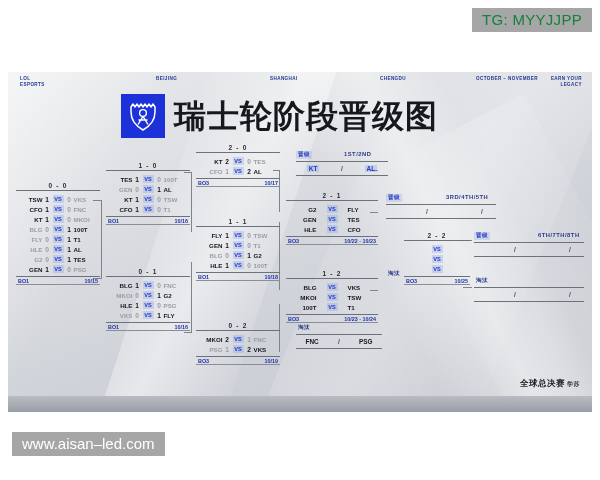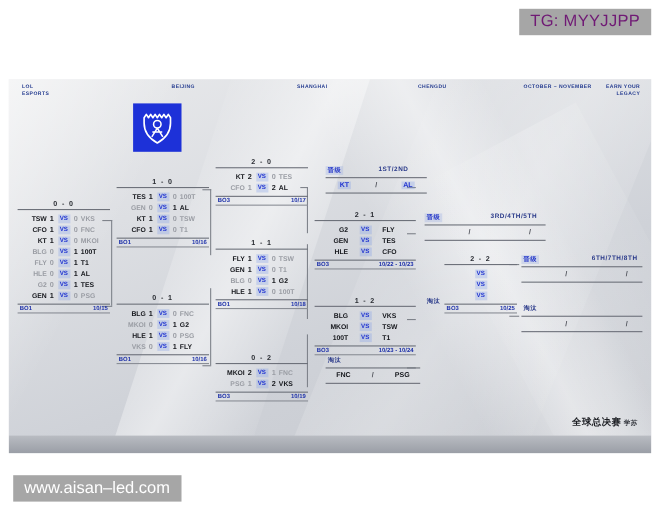--- a/index.html
+++ b/index.html
@@ -7,21 +7,21 @@
     width:600px;height:480px;
     background:#ffffff;
     font-family:"Liberation Sans","DejaVu Sans",sans-serif;
     overflow:hidden;position:relative;
   }
 
   
   .wm-tg{
     position:absolute;right:8px;top:8px;
     background:rgba(150,150,150,.85);
-    color:#701a75;font-size:15px;letter-spacing:.3px;
+    color:#15803d;font-size:15px;letter-spacing:.3px;
     padding:4px 10px 5px;line-height:1;
   }
   .wm-url{
     position:absolute;left:12px;bottom:24px;
     background:rgba(150,150,150,.85);
     color:#fff;font-size:15px;
     padding:4px 10px 5px;line-height:1;
   }
 
   
@@ -151,20 +151,21 @@
 
   <div class="title-row">
     <div class="worlds-logo">
       <svg width="34" height="34" viewBox="0 0 34 34" aria-hidden="true">
         <path d="M5 8 L7 5 L9 8 L11 5 L13 8 L15 5 L17 8 L19 5 L21 8 L23 5 L25 8 L27 5 L29 8
                  L29 13 C29 21 24 27 17 31 C10 27 5 21 5 13 Z" fill="none" stroke="#ffffff" stroke-width="1.5" stroke-linejoin="round"></path>
         <circle cx="17" cy="14" r="3.4" fill="none" stroke="#ffffff" stroke-width="1.4"></circle>
         <path d="M17 17.4 L12 25.5 M17 17.4 L22 25.5 M12.5 21 L21.5 21" fill="none" stroke="#ffffff" stroke-width="1.4"></path>
       </svg>
     </div>
+    <div class="title-txt">瑞士轮阶段晋级图</div>
   </div>
 
   <div class="cn cnv" style="left:93px;top:128px;height:78px;"></div>
   <div class="cn cnh" style="left:85px;top:128px;width:9px;"></div>
   <div class="cn cnh" style="left:85px;top:206px;width:9px;"></div>
 
   <div class="cn cnv" style="left:183px;top:100px;height:60px;"></div>
   <div class="cn cnh" style="left:176px;top:100px;width:8px;"></div>
   <div class="cn cnv" style="left:183px;top:190px;height:70px;"></div>
   <div class="cn cnh" style="left:176px;top:260px;width:8px;"></div>

